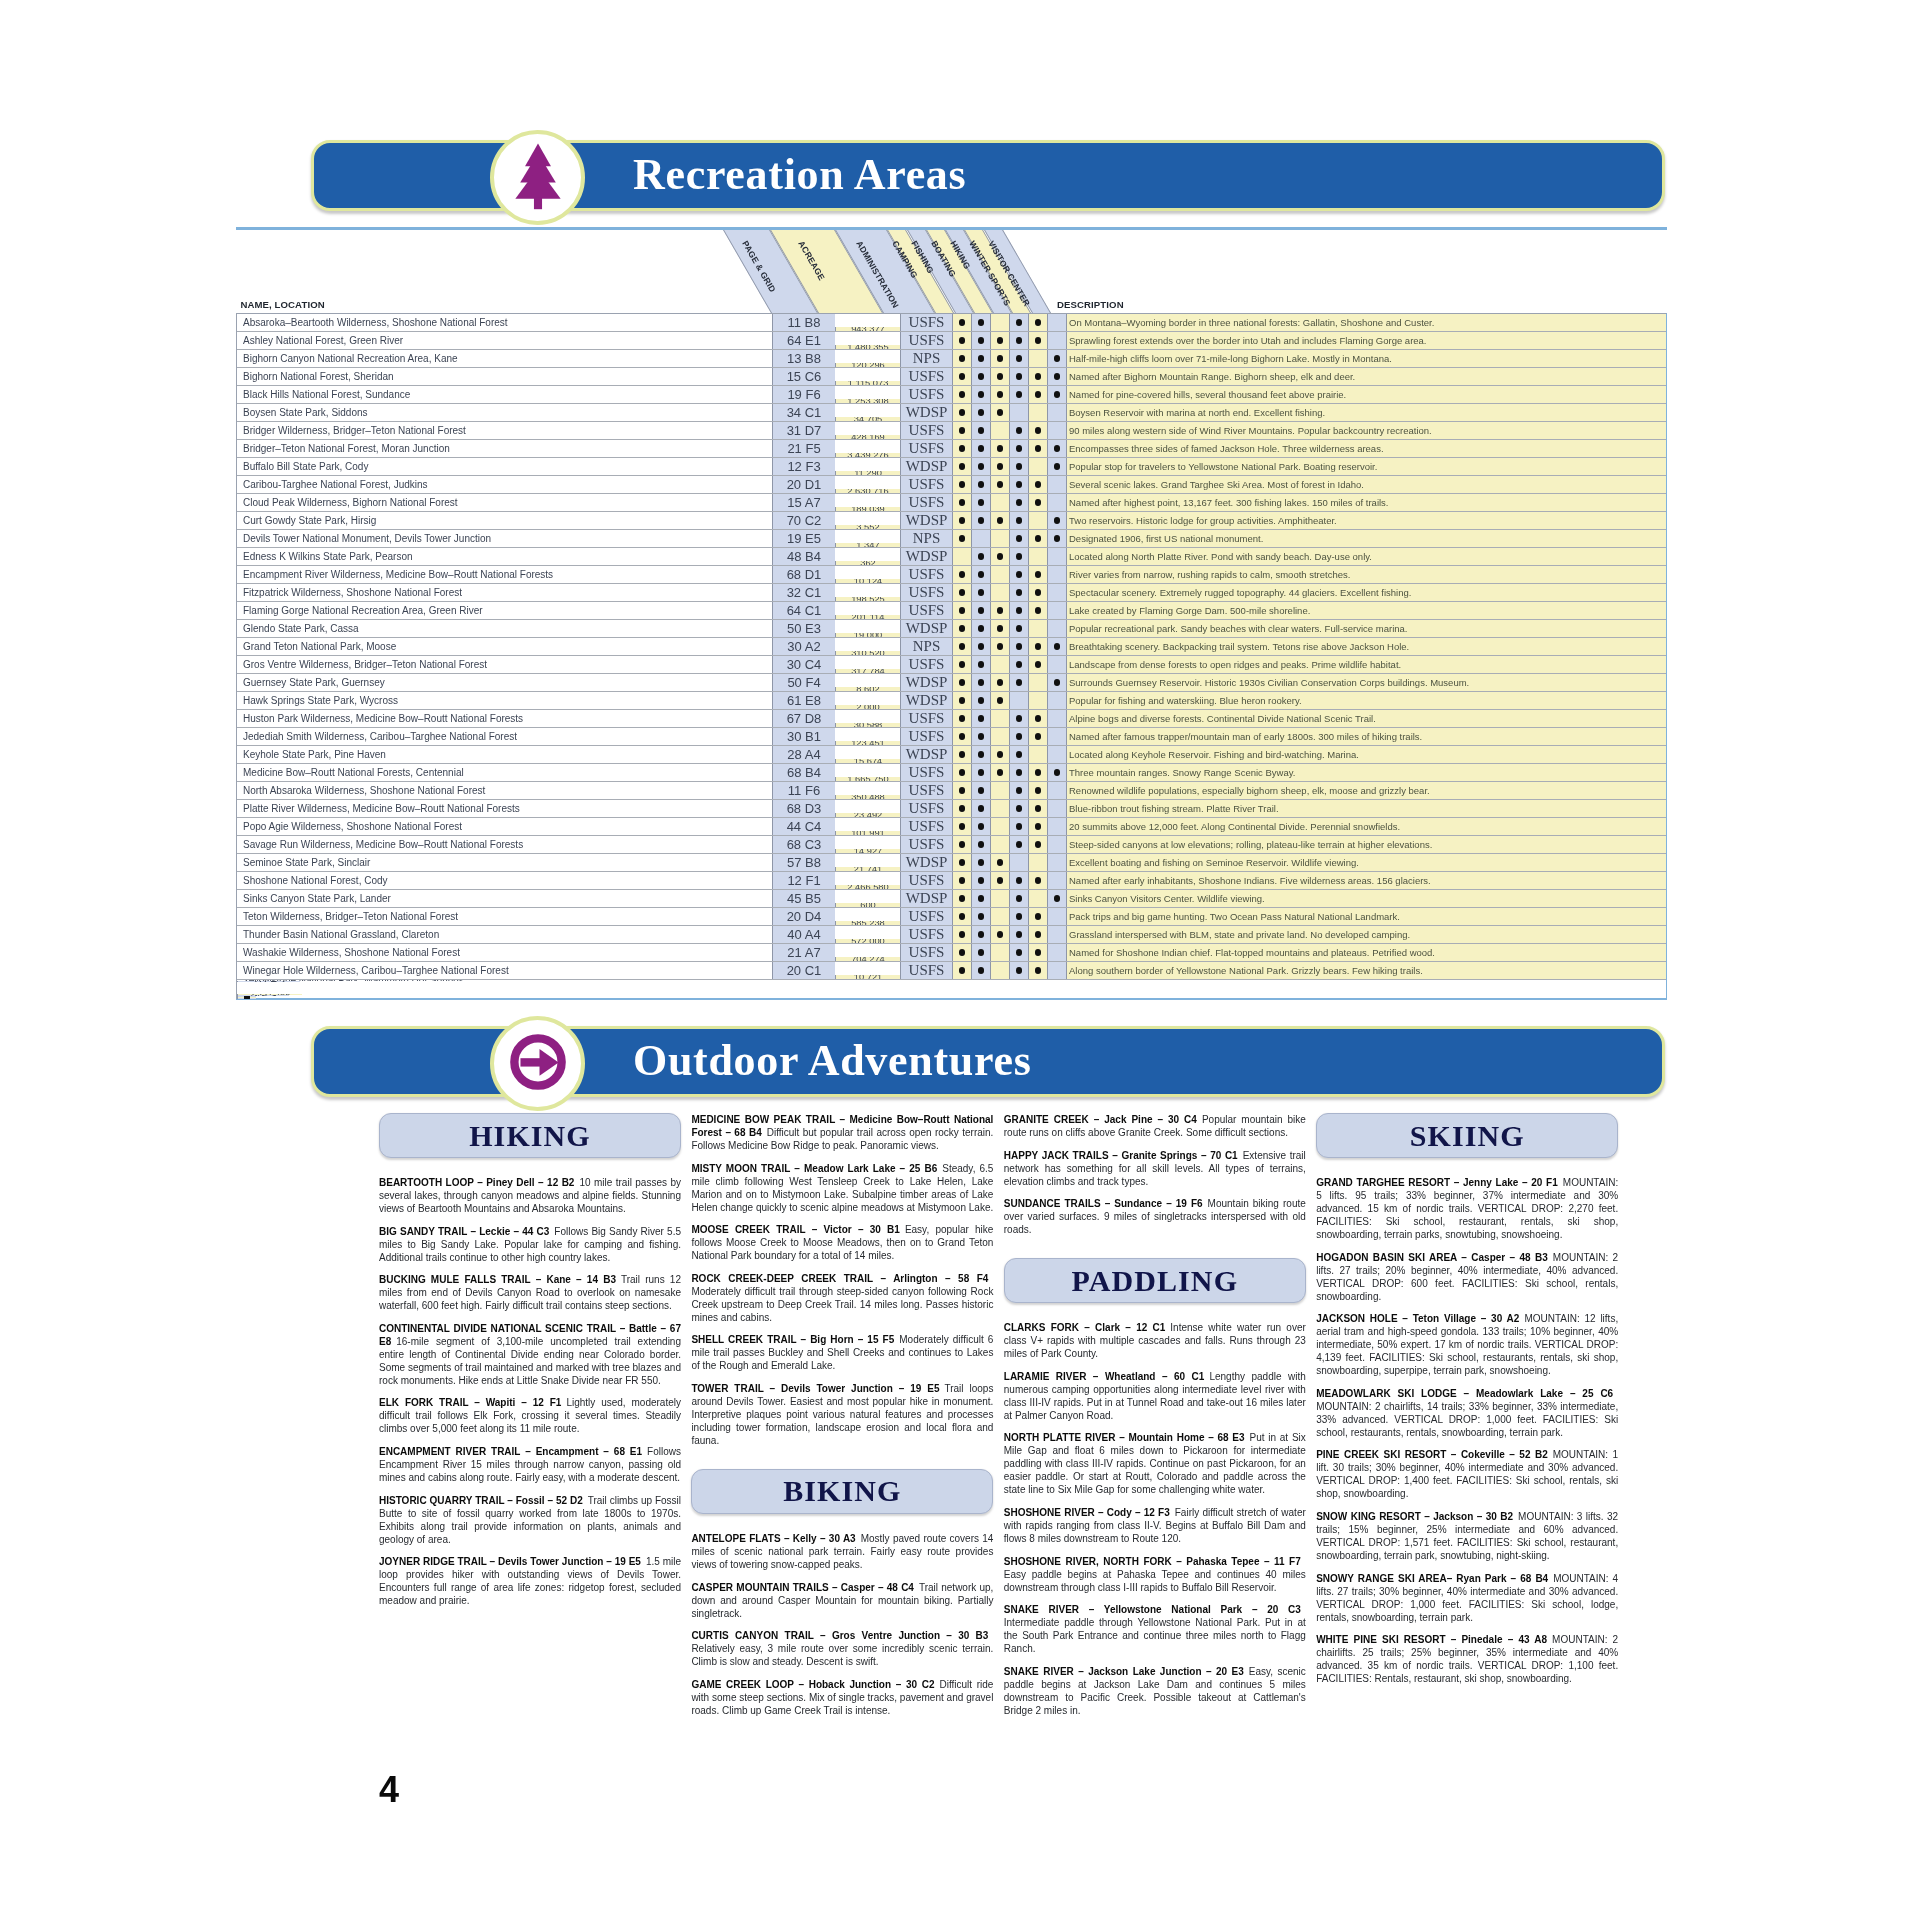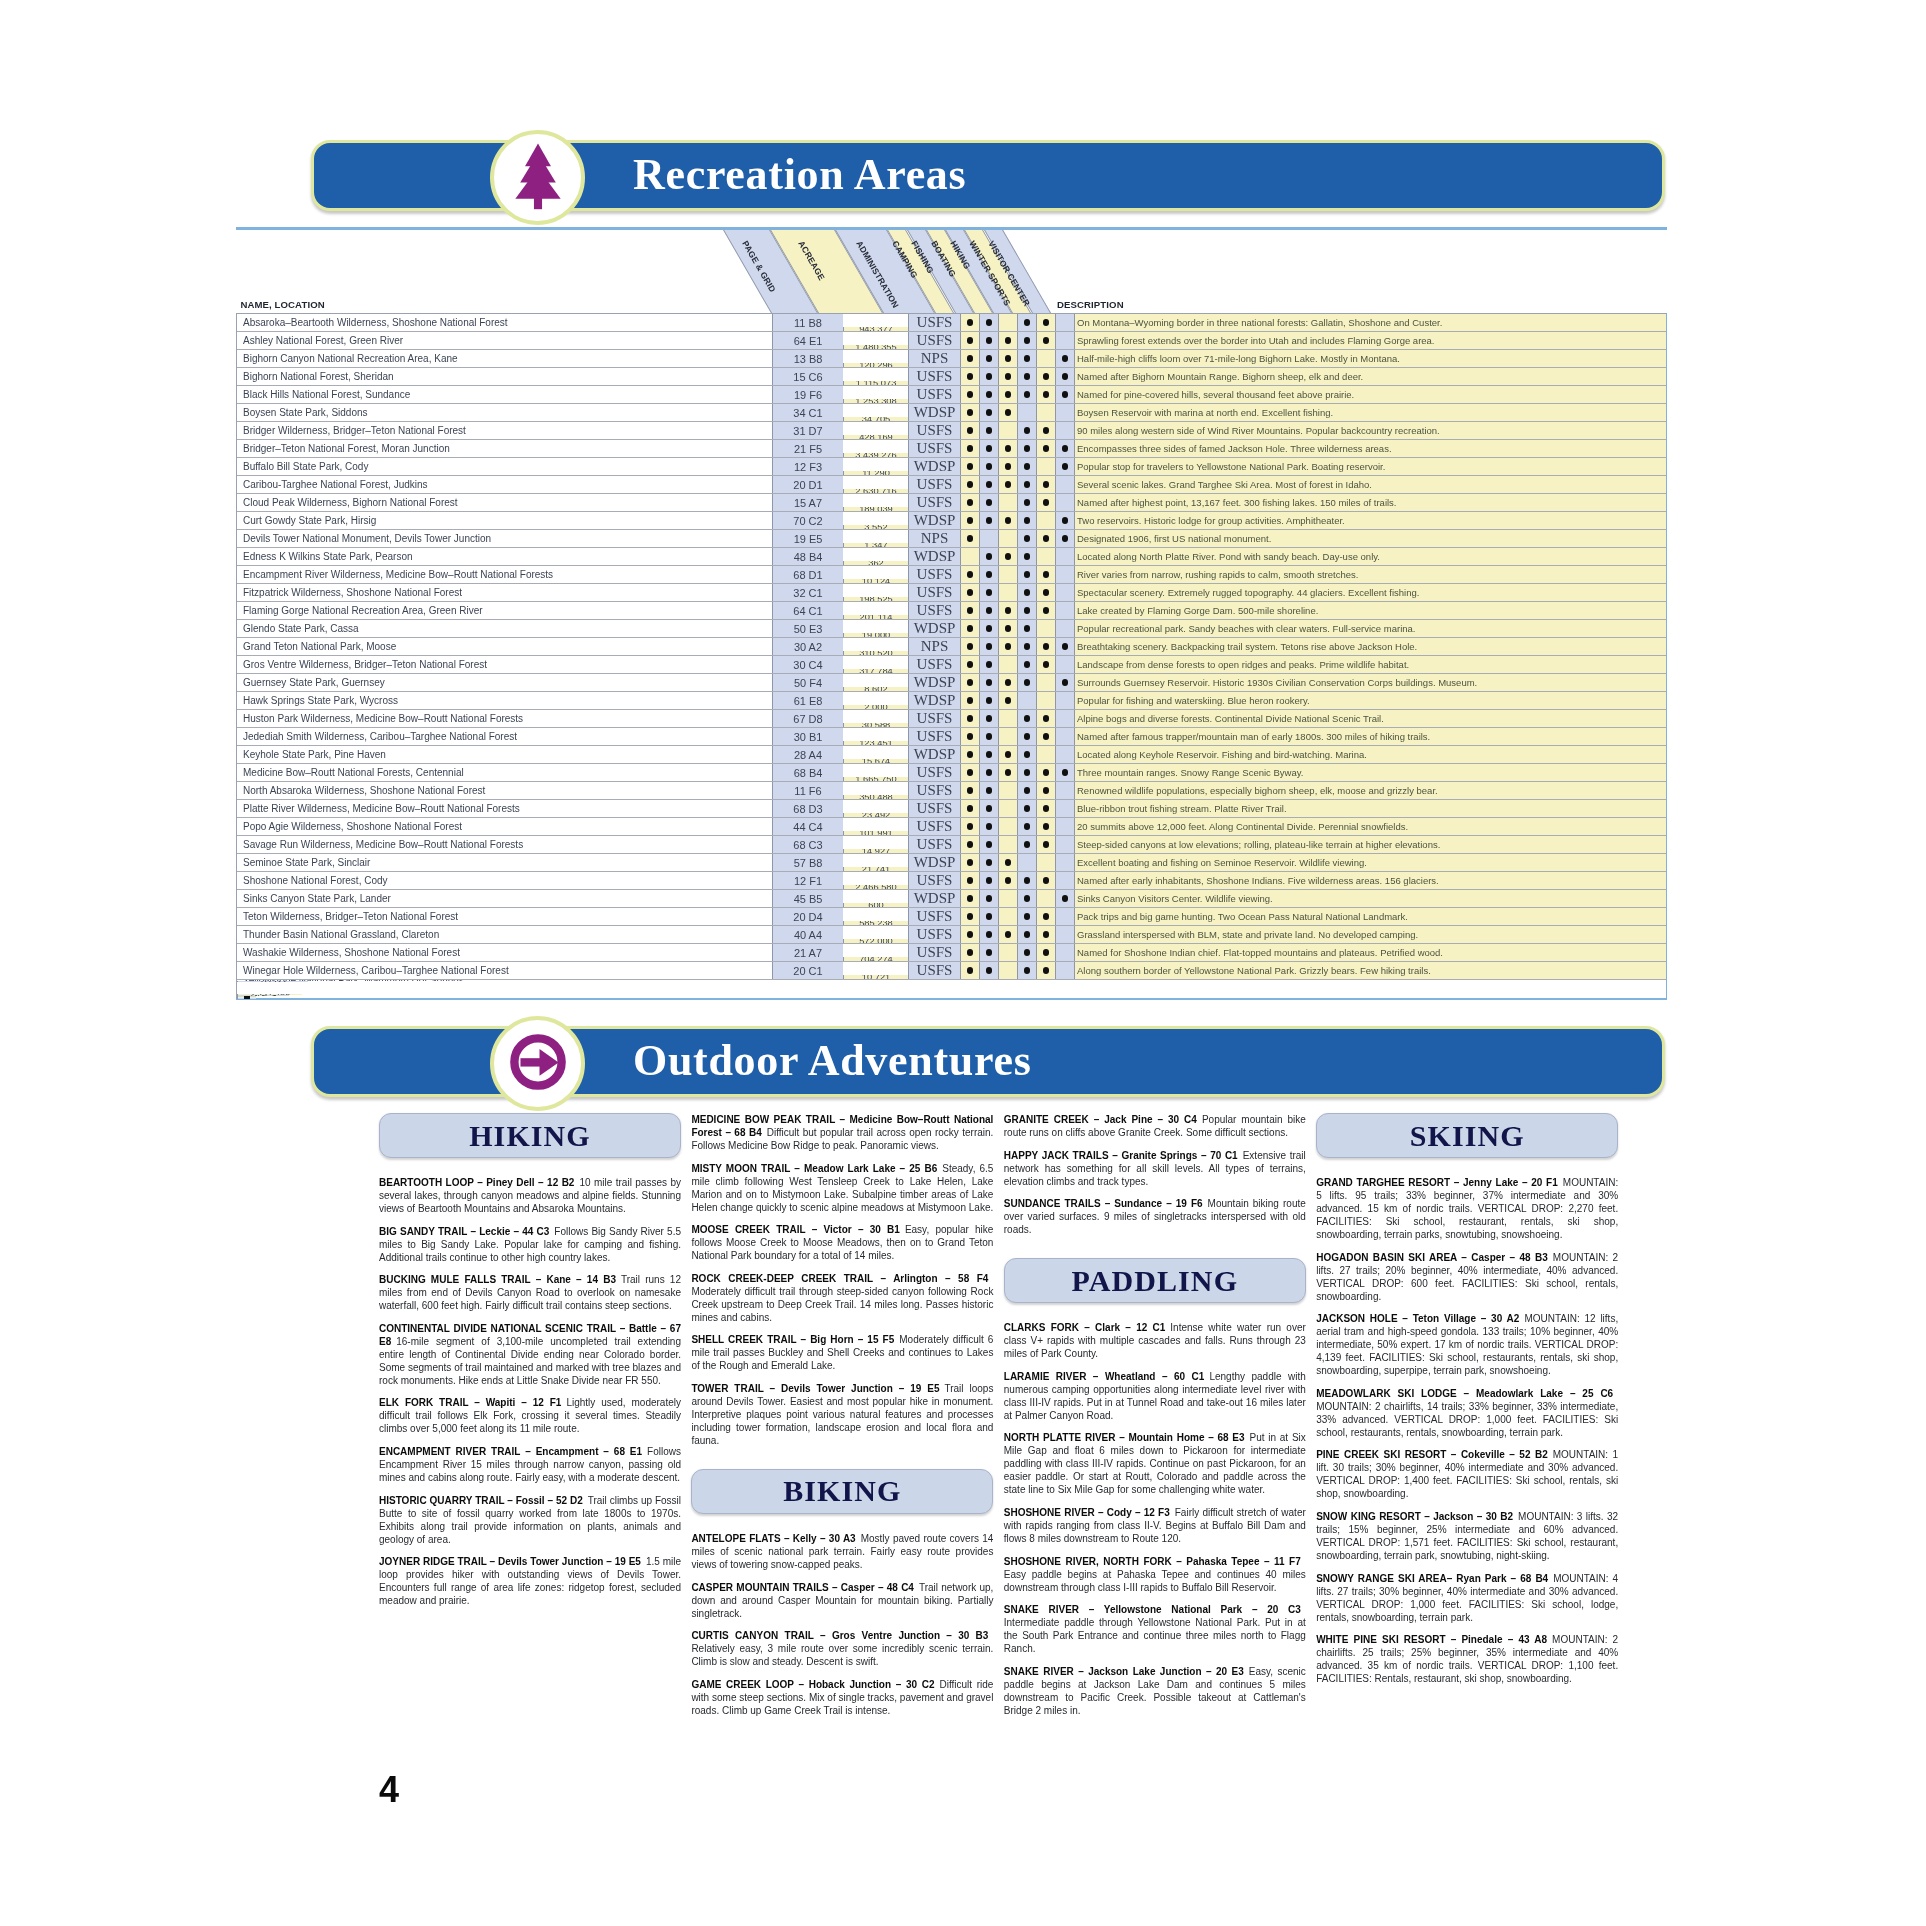--- a/index.html
+++ b/index.html
@@ -19,21 +19,21 @@
   .bg-y{background:#f6f2c3;}
   .hdr-name,.hdr-desc{position:absolute;bottom:3px;font-weight:bold;font-size:9.6px;color:#1f252e;letter-spacing:0.1px;}
   .hdr-name{left:4.4px;text-align:right;}
   .hdr-desc{left:821px;}
 
   .tbl-body{border-left:0.7px solid #9aa2b0;border-right:1.5px solid #7fb2dc;border-bottom:2.2px solid #7fb2dc;border-top:0.7px solid #9aa2b0;}
   .row{display:flex;height:18px;box-sizing:border-box;border-bottom:0.7px solid #a8adb5;}
   .row:last-child{border-bottom:none;flex-direction:column;}
   .c{box-sizing:border-box;display:flex;align-items:center;overflow:hidden;white-space:nowrap;}
   .c-name{width:535px;padding-left:6px;font-size:10px;color:#3c4454;}
-  .c-pg{width:71px;justify-content:center;font-size:11px;color:#3c4454;border-left:0.7px solid #8e96a8;}
+  .c-pg{width:63px;justify-content:center;font-size:13px;color:#3c4454;border-left:0.7px solid #8e96a8;}
   .c-acr{width:65px;justify-content:center;font-size:9.3px;color:#3c4454;border-left:0.7px solid #8e96a8;margin-top:13px;}
   .c-adm{width:52px;justify-content:center;font-size:15px;color:#3c4454;border-left:0.7px solid #8e96a8;font-family:Liberation Serif, serif;}
   .c-dot{width:19px;justify-content:center;border-left:0.7px solid #8e96a8;}
   .c-desc{flex:1;padding-left:2px;font-size:9.5px;color:#4d5340;border-left:0.7px solid #8e96a8;}
   .dot{width:6.7px;height:6.7px;border-radius:50%;background:#101010;}
 
   
   .adventures{position:absolute;left:379px;top:1113px;width:1242px;display:flex;gap:10.4px;}
   .adv-col{width:302px;}
   .sec-h{height:43px;border-radius:12px;background:#ccd6e9;border:0.7px solid #a9b4cc;display:flex;align-items:center;justify-content:center;font-family:"Liberation Serif",serif;font-weight:bold;font-size:30px;color:#111549;letter-spacing:1.1px;margin:22px 0 18px;box-shadow:0 1.5px 2.2px rgba(0,0,0,.18);}

